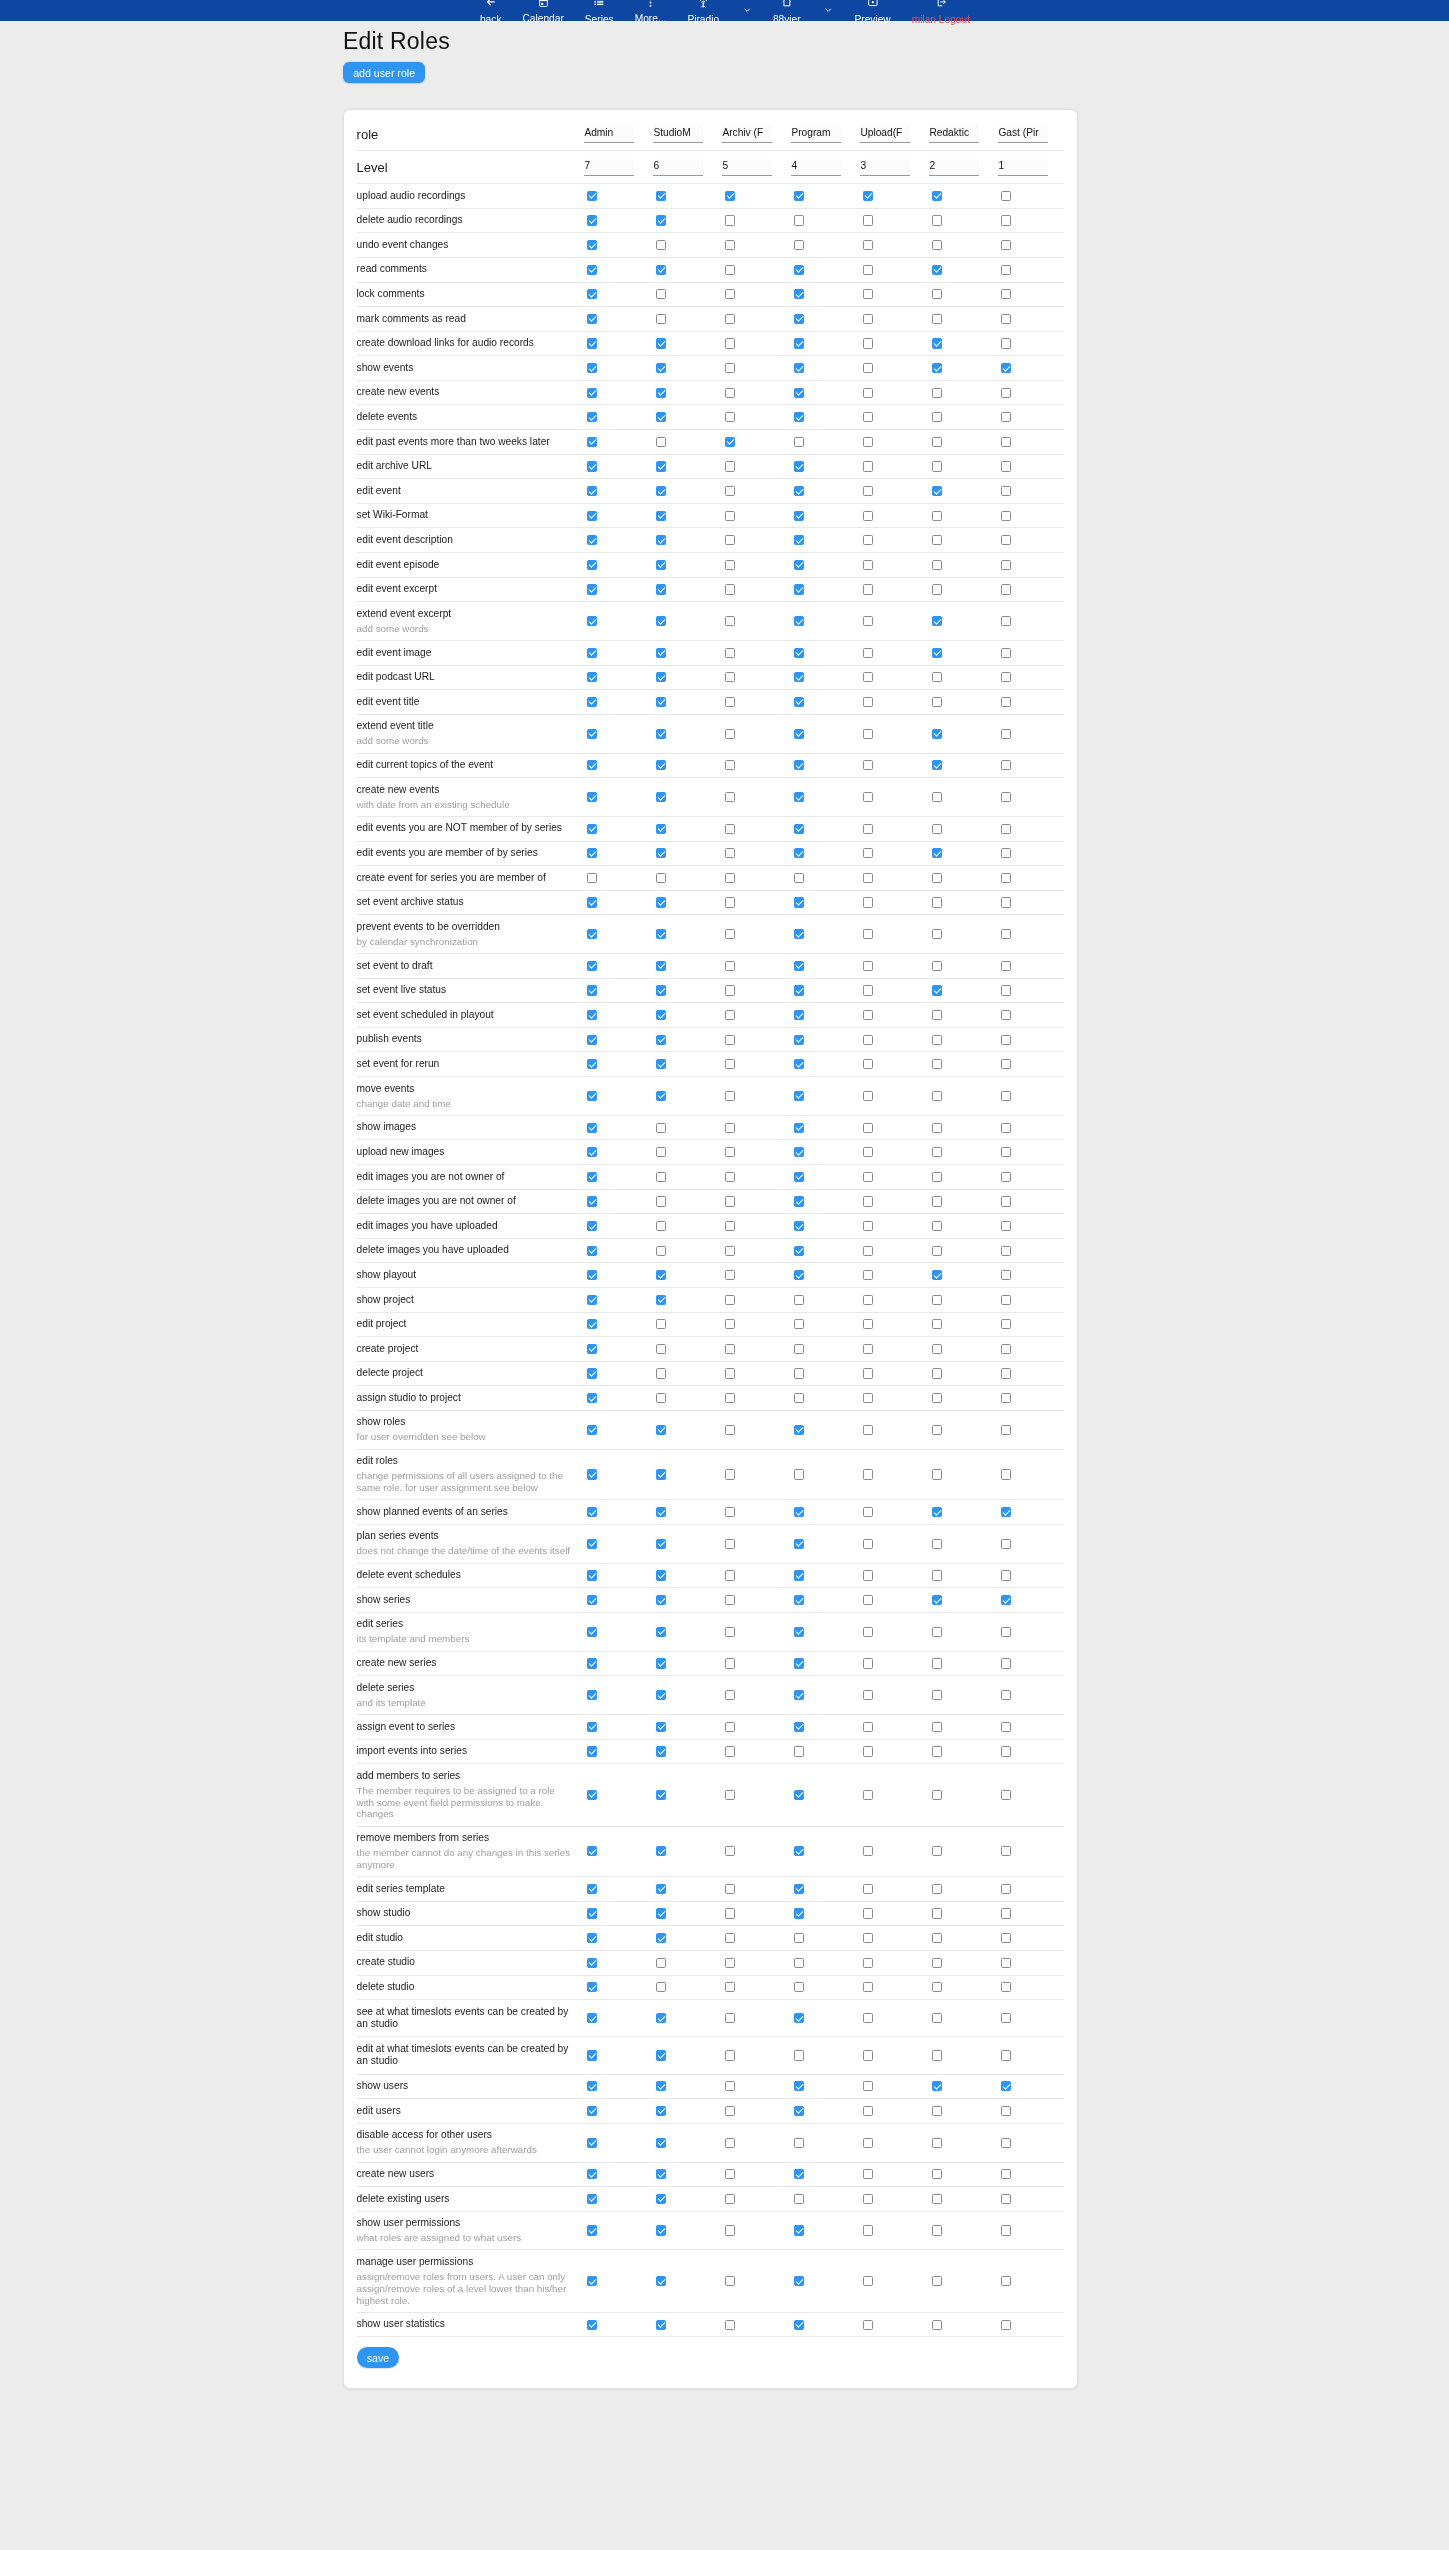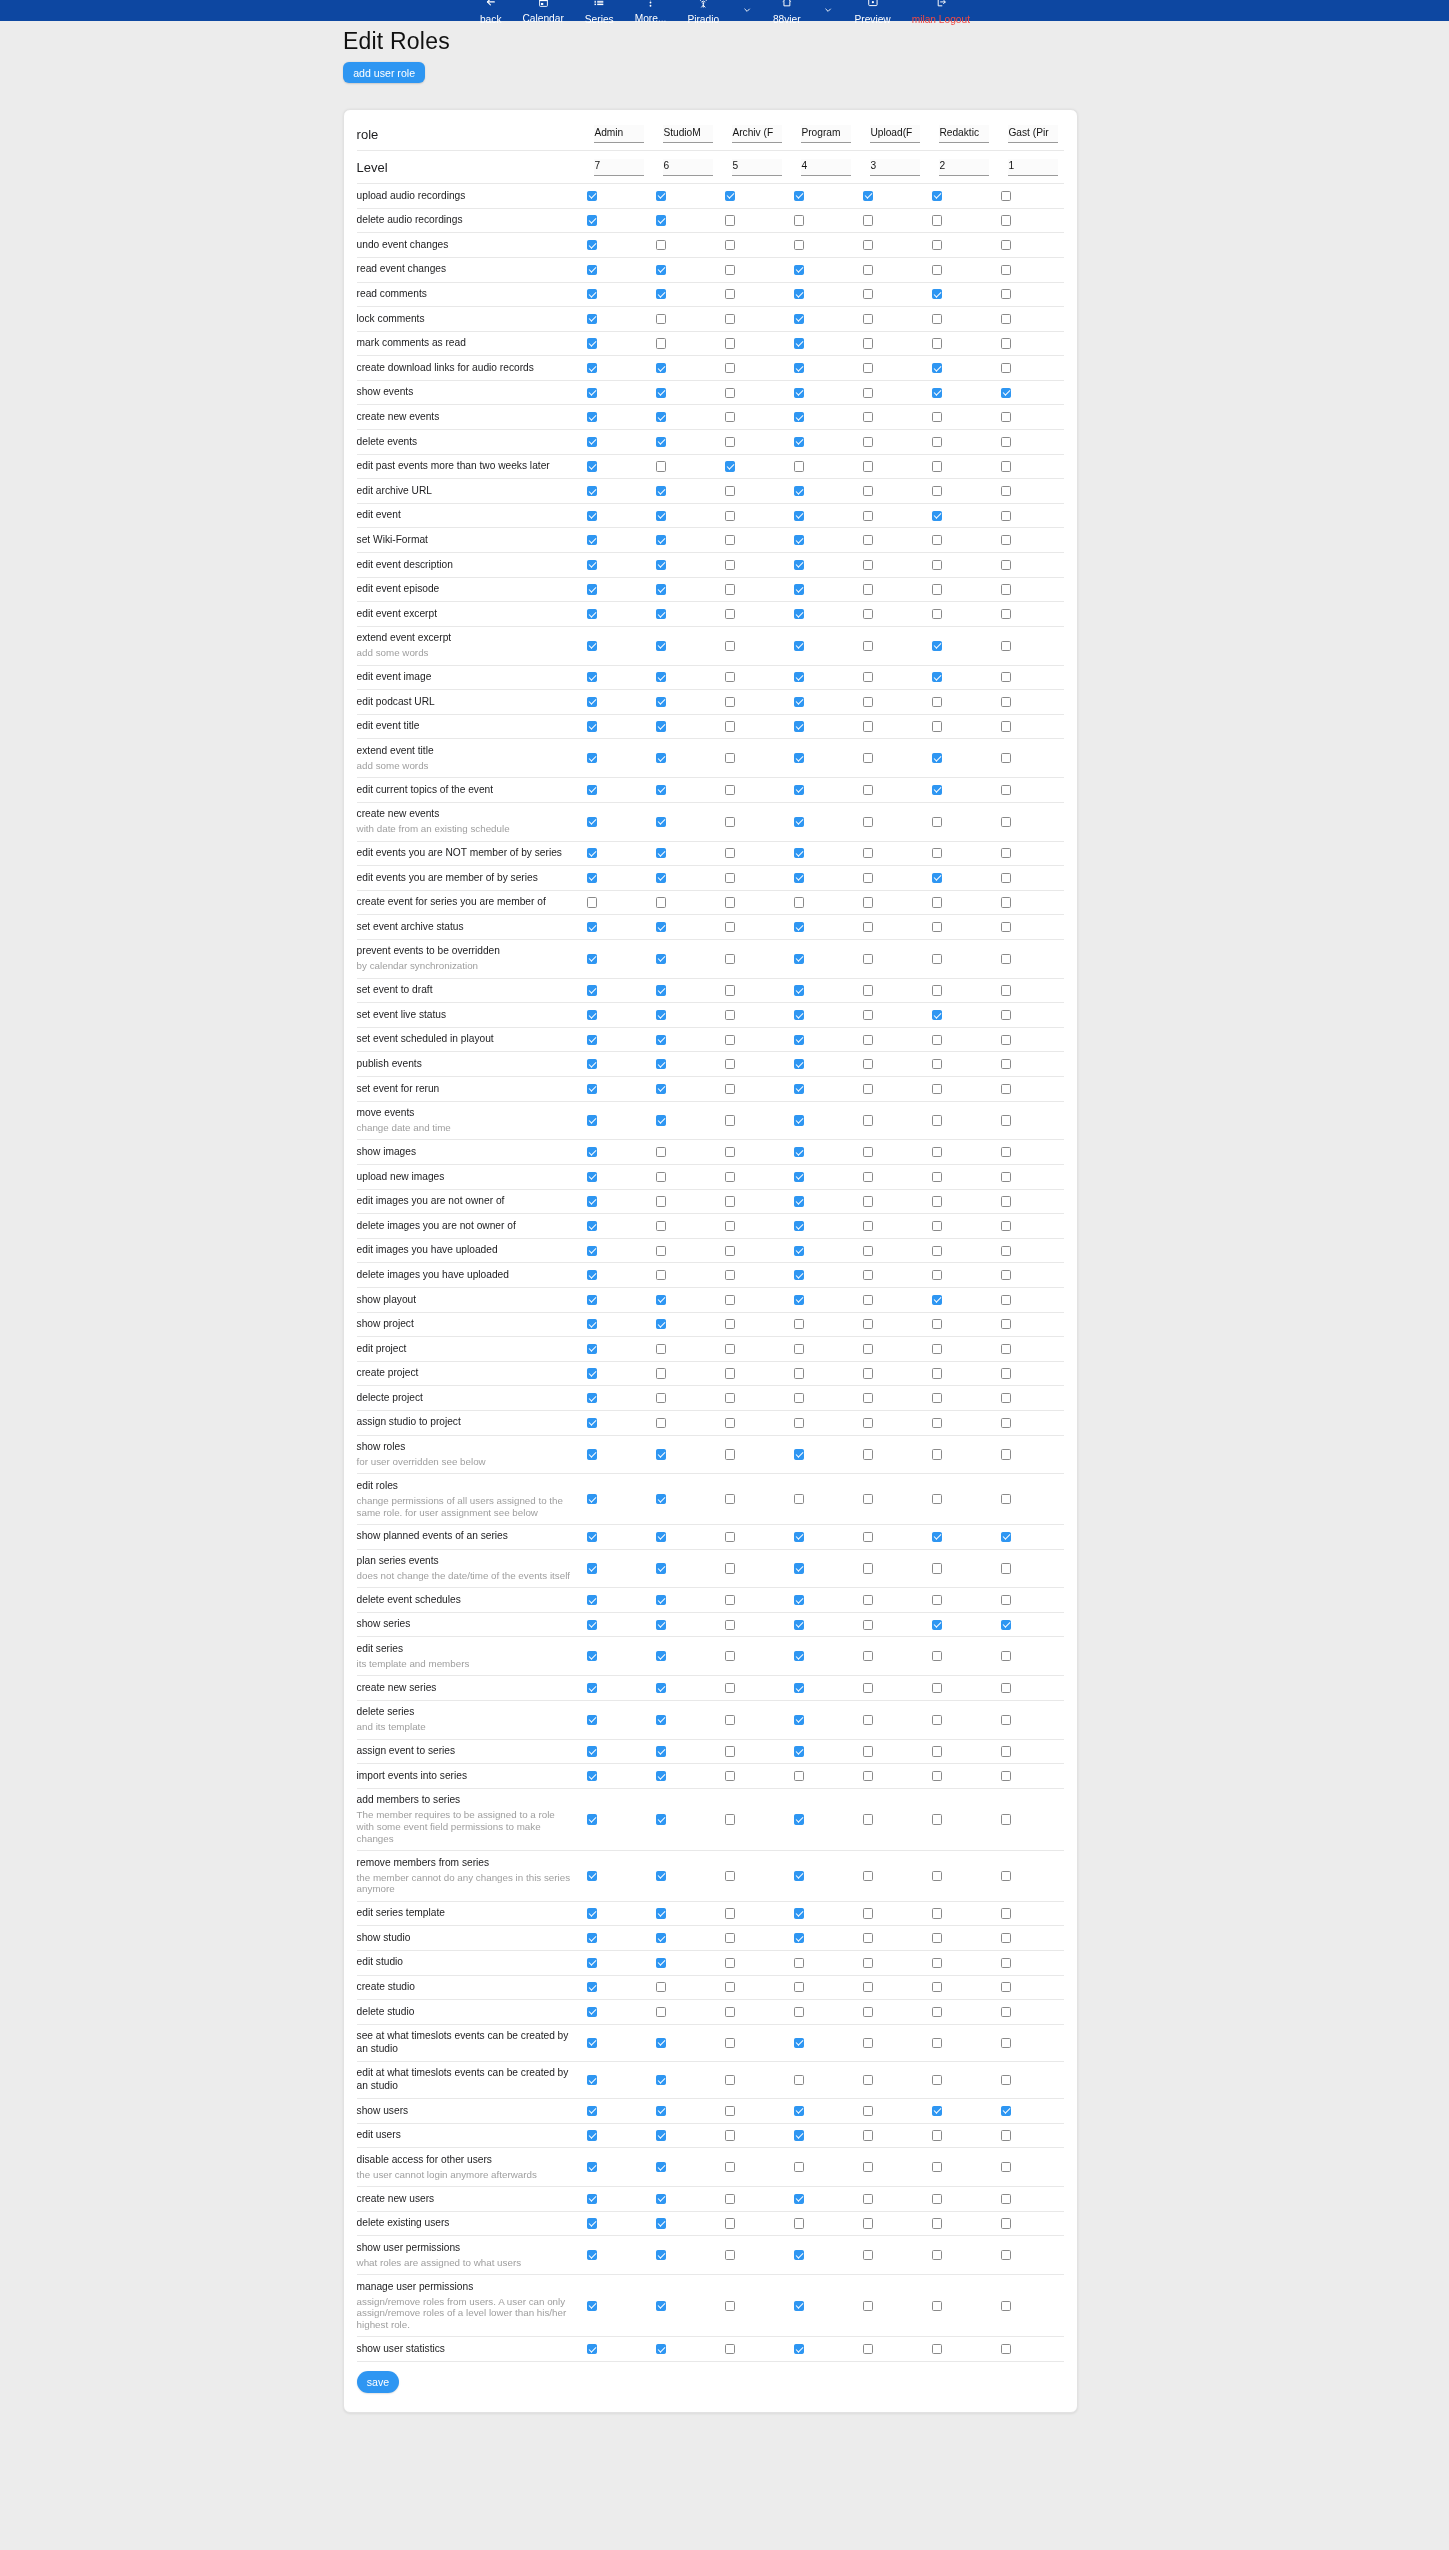--- a/index.html
+++ b/index.html
@@ -37,21 +37,21 @@
     display: grid; grid-template-columns: 227px repeat(7, 69px);
     align-items: center;
   }
   .t-head { padding: 11.8px 0 7px 0; }
   .t-level { border-top: 0.8px solid #e8e8e8; padding: 7.9px 0 7px 0; }
   .head-label { font-size: 13px; color: #1c1c1e; }
   .input-cell { display: flex; }
   .role-input {
     width: 50px; border: none; outline: none; background: #fbfbfb;
     border-bottom: 0.8px solid #9a9a9a; font-family: "Liberation Sans", sans-serif;
-    font-size: 10.2px; color: #141414; padding: 1.6px 0.8px 3.9px 0.8px; margin-left: 10px;
+    font-size: 10.2px; color: #141414; padding: 1.6px 0.8px 3.9px 0.8px;
   }
   .perm-row { border-top: 0.8px solid #e8e8e8; padding: 5.5px 0; }
   .row-label-cell { padding-right: 9.4px; }
   .row-label { font-size: 10.2px; color: #1c1c1e; line-height: 12.6px; }
   .row-sublabel { font-size: 9.8px; color: #9e9e9e; line-height: 11.8px; margin-top: 2.4px; }
   .cb-cell { display: flex; }
   .cb {
     width: 10.2px; height: 10.2px; border-radius: 1.6px; margin-left: 3.1px;
     border: 1.6px solid #8a8a8a; background: #fff; position: relative; cursor: pointer;
   }
@@ -324,47 +324,20 @@
             <span class="cb"></span>
           </span>
           <span class="cb-cell">
             <span class="cb"></span>
           </span>
           <span class="cb-cell">
             <span class="cb"></span>
           </span>
         </div>
 
-        <div class="t-row perm-row">
-          <div class="row-label-cell">
-            <div class="row-label">read event changes</div>
-
-          </div>
-        <span class="cb-cell">
-            <span class="cb on"></span>
-          </span>
-          <span class="cb-cell">
-            <span class="cb on"></span>
-          </span>
-          <span class="cb-cell">
-            <span class="cb"></span>
-          </span>
-          <span class="cb-cell">
-            <span class="cb on"></span>
-          </span>
-          <span class="cb-cell">
-            <span class="cb"></span>
-          </span>
-          <span class="cb-cell">
-            <span class="cb"></span>
-          </span>
-          <span class="cb-cell">
-            <span class="cb"></span>
-          </span>
-        </div>
 
         <div class="t-row perm-row">
           <div class="row-label-cell">
             <div class="row-label">read comments</div>
 
           </div>
         <span class="cb-cell">
             <span class="cb on"></span>
           </span>
           <span class="cb-cell">

